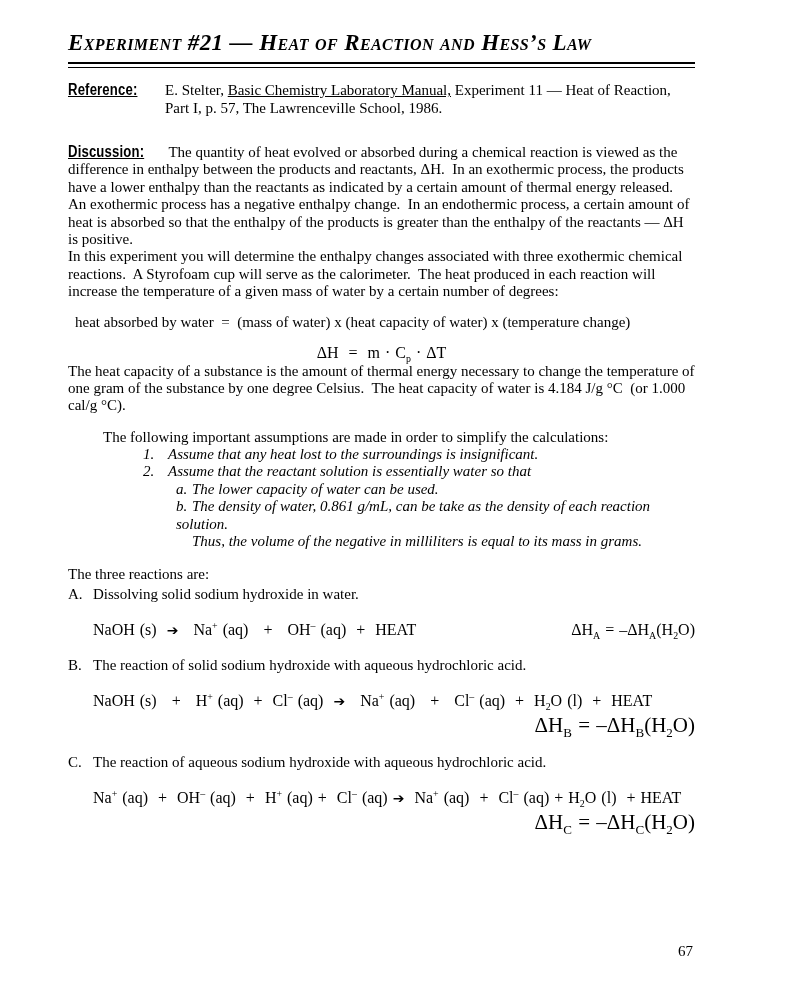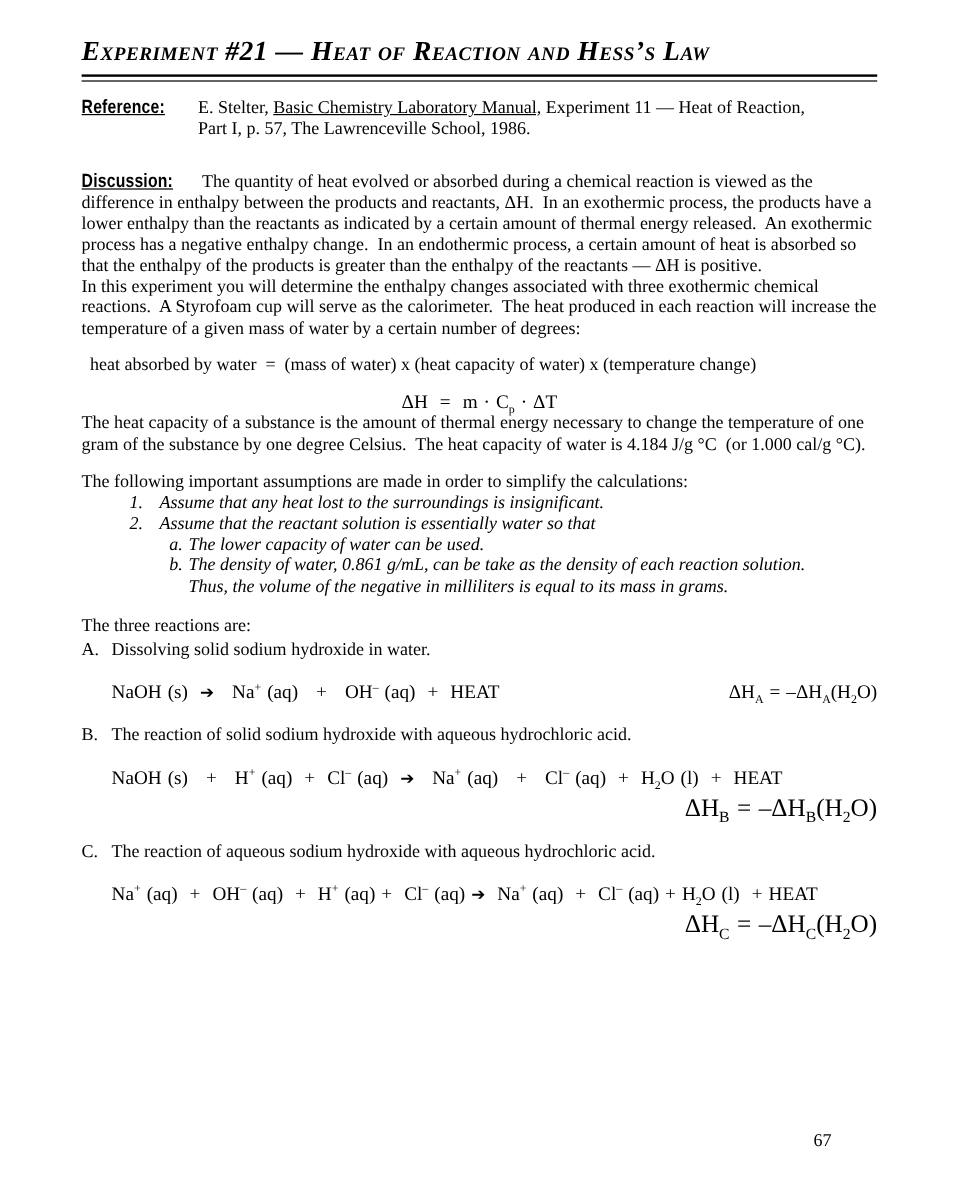--- a/index.html
+++ b/index.html
@@ -2,21 +2,21 @@
 <html><head>
 <meta charset="utf-8">
 <style>
   html,body { margin:0; padding:0; background:#888; }
   .page {
     position:relative;
     width:797px; height:990px;
     margin:0 auto;
     background:#ffffff;
     box-sizing:border-box;
-    padding:30px 66px 0 68px;
+    padding:30px 102px 0 68px;
     font-family:"Liberation Serif","DejaVu Serif",serif;
     font-size:15px;
     line-height:1.16;
     color:#000;
     overflow:hidden;
   }
   p { margin:0; }
   .title {
     font-style:italic;
     font-variant:small-caps;
@@ -44,21 +44,21 @@
     vertical-align:baseline;
   }
   .ref-row { display:flex; margin-top:14px; }
   .ref-label-cell { width:97px; flex:0 0 97px; }
   .ref-text { width:508px; }
   .discussion { margin-top:27px; }
   .discussion .block-label { margin-right:4px; }
   .para { }
   .word-eq { margin-top:13px; padding-left:7px; white-space:pre; }
   .center-eq { margin-top:13px; text-align:center; font-size:16px; }
-  .assume { font-style:italic; }
+  .assume { font-style:italic;margin-left:35px; }
   .assume-intro { margin-top:14px; font-style:normal; }
   .assume-item { padding-left:40px; }
   .assume-item .num { display:inline-block; width:25px; font-style:italic; }
   .assume-sub { padding-left:73px; }
   .assume-sub .num { display:inline-block; width:16px; font-style:italic; }
   .assume-cont { padding-left:89px; }
   .reactions-intro { margin-top:16px; }
   .rxn-head { margin-top:17px; }
   .rxn-head.first { margin-top:2px; }
   .rxn-head .letter { display:inline-block; width:25px; }

